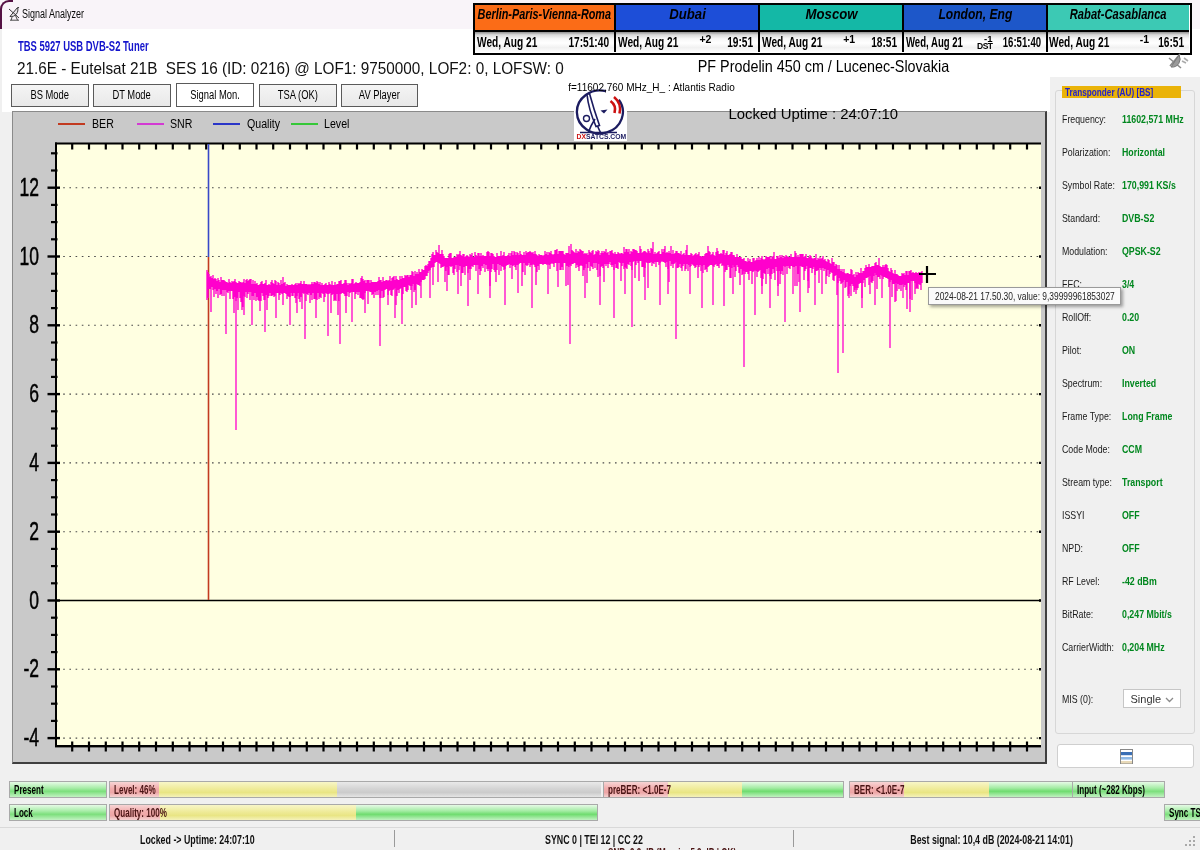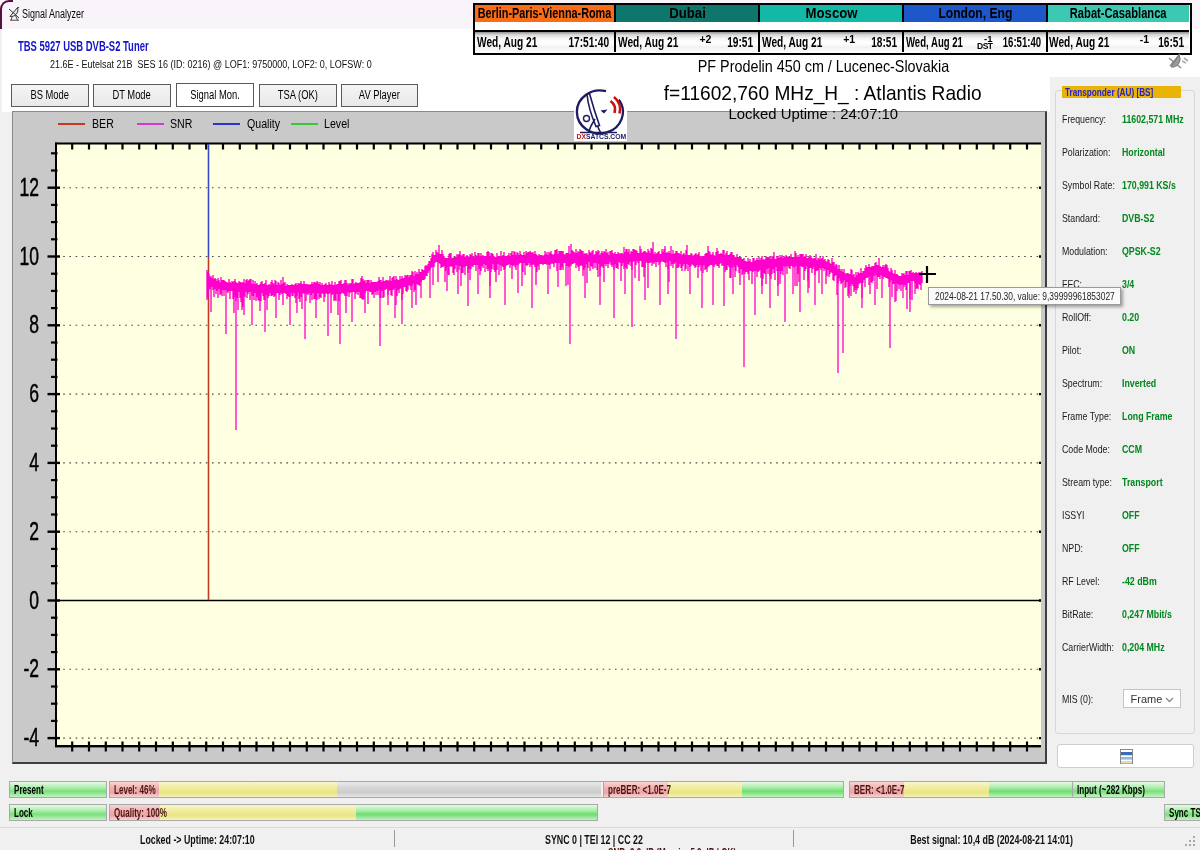--- a/index.html
+++ b/index.html
@@ -5,32 +5,32 @@
 .abs{position:absolute}
 .cx{display:inline-block;transform:scaleX(.78);transform-origin:0 50%;white-space:nowrap}
 .cxc{display:inline-block;transform:scaleX(.78);transform-origin:50% 50%;white-space:nowrap}
 
 #titlebar{left:0;top:0;width:1200px;height:29px;background:#f9f4f9;}
 #titlebar .corner{position:absolute;left:0;top:0;width:13px;height:13px;border-top-left-radius:9px;border-top:2px solid #514;border-left:2px solid #514}#titlebar .lft{position:absolute;left:0;top:11px;width:1.6px;height:18px;background:#514}
 
 #hdr{left:2px;top:29px;width:1198px;height:48px;background:#fff}
 #hdr2{left:2px;top:77px;width:1048px;height:35px;background:#fff}
 .tuner{left:18px;top:37px;font-size:15px;font-weight:bold;color:#1414cc}
-.tline{left:50px;top:59px;font-size:10px;color:#111}
+.tline{left:17px;top:59px;font-size:17px;color:#111}
 
 #clocks{left:473px;top:3px;width:719px;height:51.5px;border:2.4px solid #000;background:#fff}
-.cc{position:absolute;top:0;height:17px;border-right:2.2px solid #000;font-weight:bold;font-size:15.5px;color:#000;display:flex;align-items:flex-end;justify-content:center}
+.cc{position:absolute;top:0;height:29px;border-right:2.2px solid #000;font-weight:bold;font-style:italic;font-size:15.5px;color:#000;display:flex;align-items:flex-start;justify-content:center}
 .cd{position:absolute;top:24.8px;height:22.2px;border-right:2.2px solid #000;border-top:2.2px solid #000;font-weight:bold;font-size:14.5px;color:#000;background:linear-gradient(180deg,#8f8f8f 0%,#d9d9d9 14%,#f7f7f7 34%,#ffffff 55%,#f1f1f1 78%,#fcfcfc 100%);line-height:21px}
 .cd .dt{position:absolute;left:1.5px;top:0}
 .cd .tm{position:absolute;right:5px;top:0}
 .cd .sup{position:absolute;top:-3px;font-size:10.5px}
 .cd .dst{position:absolute;top:4.5px;font-size:8.5px;letter-spacing:-.5px}
 
 .h1{z-index:5;left:560px;top:56.5px;width:526px;text-align:center;font-size:16.5px;color:#000}
-.h2{z-index:5;left:560px;top:81px;width:526px;text-align:center;font-size:21px;color:#000}
+.h2{z-index:5;left:560px;top:81px;width:526px;font-size:11px;color:#000}
 .h3{z-index:5;left:550px;top:104.5px;width:526px;text-align:center;font-size:15.5px;color:#000}
 
 .tab{position:absolute;top:84px;height:22.5px;background:linear-gradient(#f4f4f4,#e9e9e9);border:1.2px solid #5a5a5a;font-size:12.5px;font-weight:normal;color:#000;text-align:center;line-height:20px}
 .tab.active{top:82.5px;height:24.5px;background:#fff;line-height:23px}
 
 #gpanel{left:12px;top:111px;width:1035px;height:653px;background:#c9c9c9;border:1px solid #8a8a8a;border-right:2.2px solid #3f3f3f;border-bottom:2.2px solid #3f3f3f}
 .ylab{position:absolute;width:39px;text-align:right;font-size:25px;color:#000;transform:scaleX(.7);transform-origin:100% 50%;-webkit-text-stroke:.5px #000}
 .leg{position:absolute;top:117px;height:14px;font-size:12.5px;color:#000}
 .legline{position:absolute;top:123px;width:27px;height:2.2px}
 
@@ -75,21 +75,21 @@
 </div>
 <div class="abs" id="hdr"></div>
 <div class="abs" id="hdr2"></div>
 <div class="abs tuner"><span class="cx" style="transform:scaleX(.63)">TBS 5927 USB DVB-S2 Tuner</span></div>
 <div class="abs tline"><span class="cx" style="transform:scaleX(.90)">21.6E - Eutelsat 21B&nbsp; SES 16 (ID: 0216) @ LOF1: 9750000, LOF2: 0, LOFSW: 0</span></div>
 
 <div class="abs" id="clocks">
   <div class="cc" style="left:0;width:141.4px;background:#fb6c17">
       <span class="cxc" style="transform:scaleX(.70)">Berlin-Paris-Vienna-Roma</span>
     </div>
-  <div class="cc" style="left:141.4px;width:143.8px;background:#0f766e">
+  <div class="cc" style="left:141.4px;width:143.8px;background:#1d4ed8">
       <span class="cxc" style="transform:scaleX(.85)">Dubai</span>
     </div>
   <div class="cc" style="left:285.2px;width:143.8px;background:#14b8a6">
       <span class="cxc" style="transform:scaleX(.85)">Moscow</span>
     </div>
   <div class="cc" style="left:429px;width:143.8px;background:#1d57c9">
       <span class="cxc" style="transform:scaleX(.78)">London, Eng</span>
     </div>
   <div class="cc" style="left:572.8px;width:141.5px;border-right:none;background:#3cc9b4">
       <span class="cxc" style="transform:scaleX(.72)">Rabat-Casablanca</span>
@@ -403,21 +403,21 @@
 <div class="rv" style="top:509px">OFF</div>
 <div class="rl" style="top:542px">NPD:</div>
 <div class="rv" style="top:542px">OFF</div>
 <div class="rl" style="top:575px">RF Level:</div>
 <div class="rv" style="top:575px">-42 dBm</div>
 <div class="rl" style="top:608px">BitRate:</div>
 <div class="rv" style="top:608px">0,247 Mbit/s</div>
 <div class="rl" style="top:641px">CarrierWidth:</div>
 <div class="rv" style="top:641px">0,204 MHz</div>
 <div class="abs rl" style="top:693px">MIS (0):</div>
-<div class="abs" id="mis"><span style="margin-left:7px">Frame</span><svg width="9" height="6" style="position:absolute;right:6px;top:7px">
+<div class="abs" id="mis"><span style="margin-left:7px">Single</span><svg width="9" height="6" style="position:absolute;right:6px;top:7px">
       <path d="M1 1 L4.5 4.5 L8 1" stroke="#8a8a8a" stroke-width="1.3" fill="none"></path>
     </svg></div>
 <div class="abs" id="rbtn">
     <svg width="13" height="15" style="position:absolute;left:62px;top:4px">
       <rect x="0.5" y="0.5" width="12" height="14" fill="#fff" stroke="#888"></rect>
       <rect x="1" y="3" width="11" height="3.2" fill="#3a6fb5"></rect>
       <rect x="1" y="8" width="11" height="2.6" fill="#8fb9e6"></rect>
       <rect x="1" y="12" width="11" height="2.5" fill="#e8d9b8"></rect>
     </svg>
   </div>

